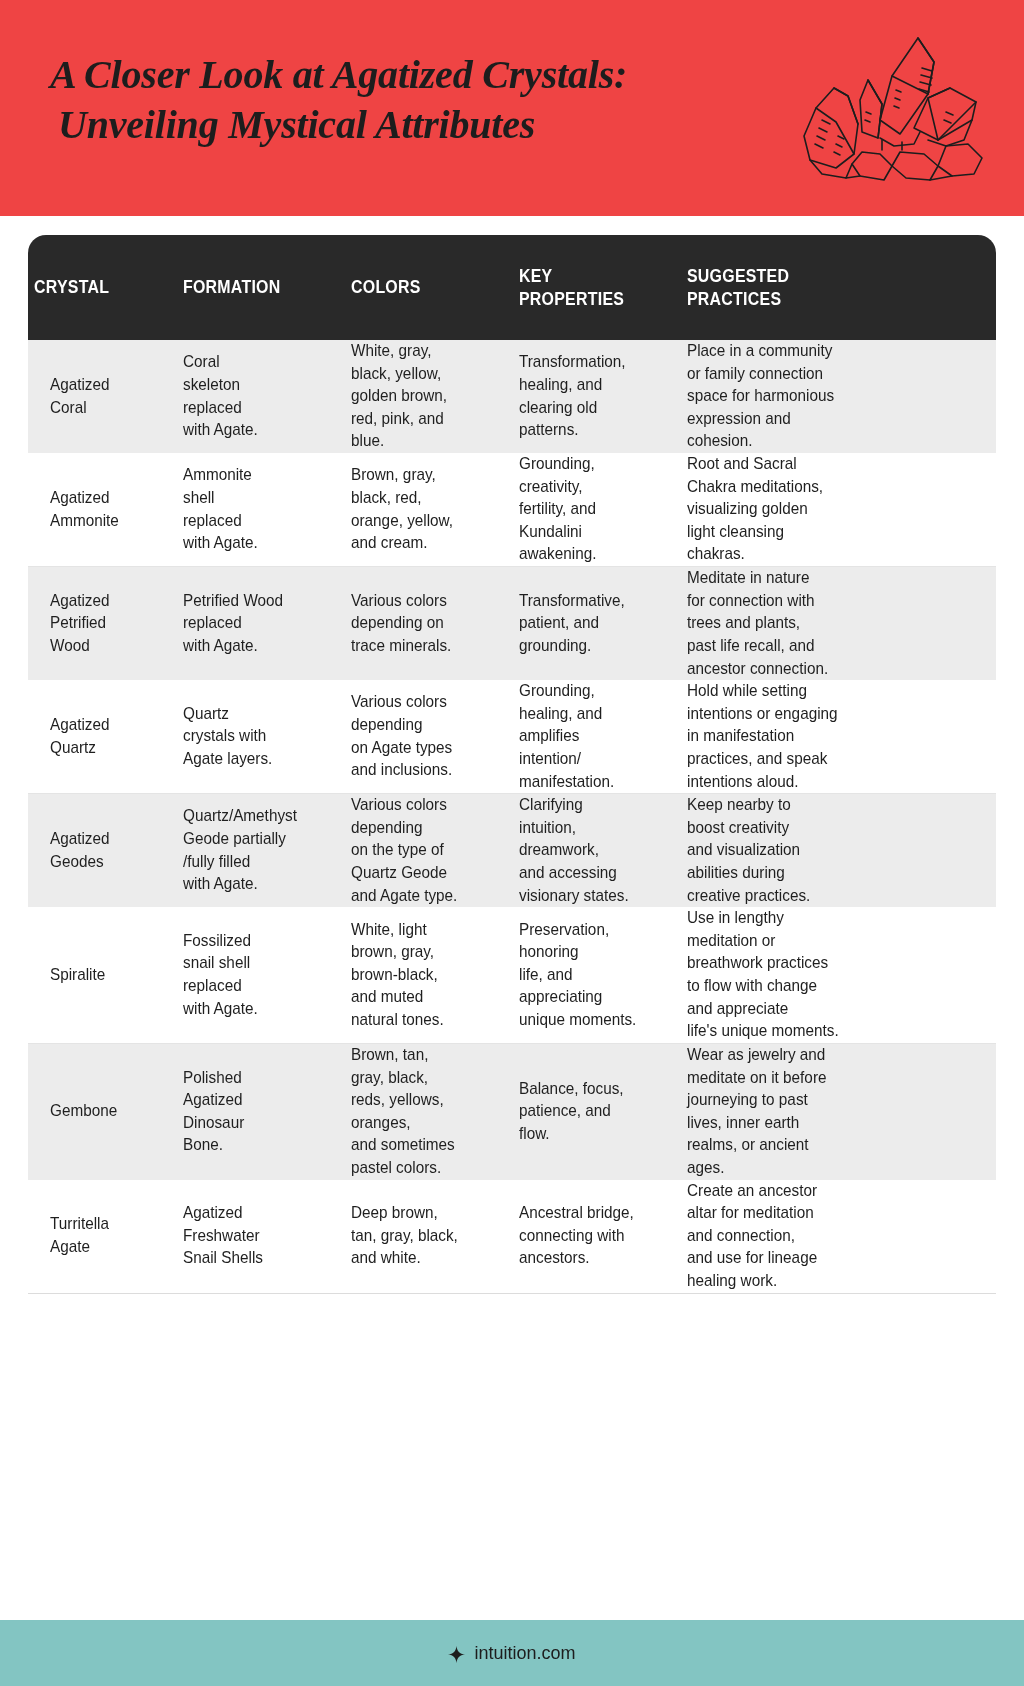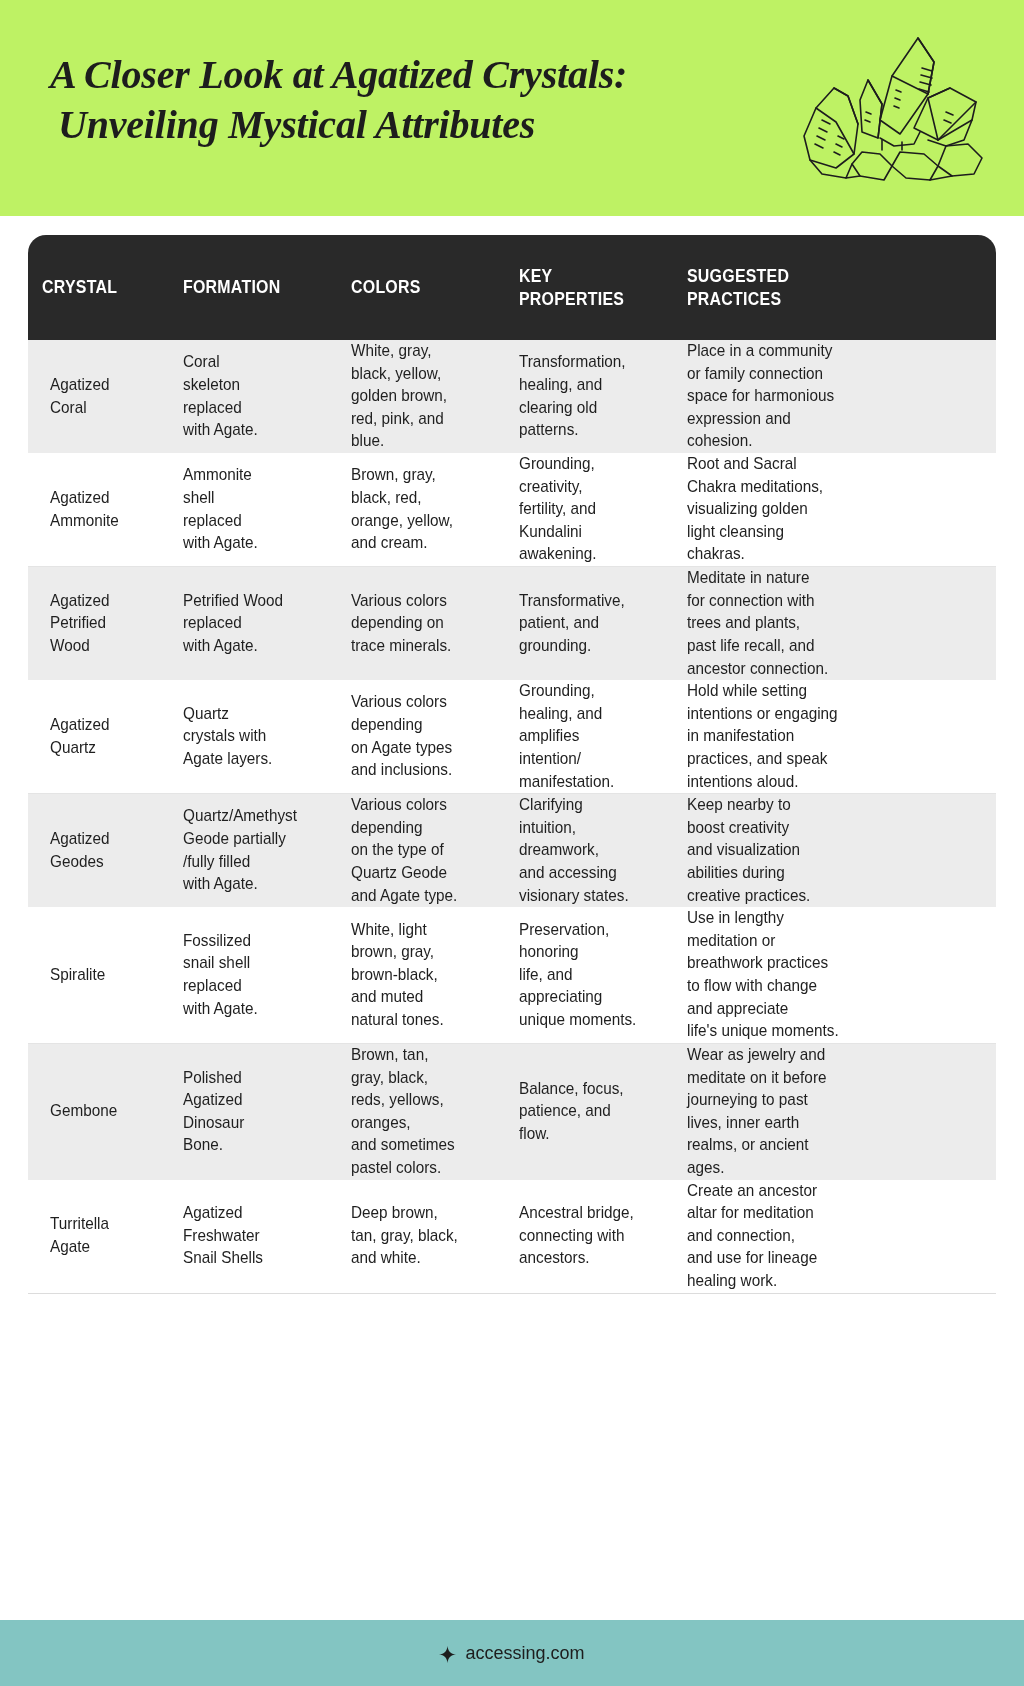--- a/index.html
+++ b/index.html
@@ -15,21 +15,21 @@
     overflow: hidden;
   }
 
   
   .banner {
     position: absolute;
     left: 0;
     top: 0;
     width: 1024px;
     height: 216px;
-    background: #bef264;
+    background: #ef4444;
     box-sizing: border-box;
   }
   .banner-title {
     position: absolute;
     left: 50px;
     top: 50px;
     width: 700px;
     font-family: "Liberation Serif", "DejaVu Serif", serif;
     font-style: italic;
     font-weight: bold;
@@ -83,21 +83,21 @@
     transform-origin: left center;
   }
   thead th .hdr-txt {
     display: inline-block;
     transform: scaleX(0.86);
     transform-origin: left center;
     white-space: pre-line;
   }
   thead th:first-child {
     border-top-left-radius: 18px;
-    padding-left: 14px;
+    padding-left: 6px;
   }
   thead th:last-child {
     border-top-right-radius: 18px;
   }
 
   
   tbody td {
     font-size: 17px;
     line-height: 1.33;
     color: #1f1f1f;
@@ -399,14 +399,14 @@
 healing work.</span></td>
       </tr>
     </tbody>
   </table>
 </div>
 
 <div class="footer">
   <svg class="sparkle" viewBox="0 0 20 20">
     <path d="M10 0 C10.8 6.4 13.6 9.2 20 10 C13.6 10.8 10.8 13.6 10 20 C9.2 13.6 6.4 10.8 0 10 C6.4 9.2 9.2 6.4 10 0 Z" fill="#1d1d1d"></path>
   </svg>
-  <span class="footer-text">accessing.com</span>
+  <span class="footer-text">intuition.com</span>
 </div>
 
 </body></html>

